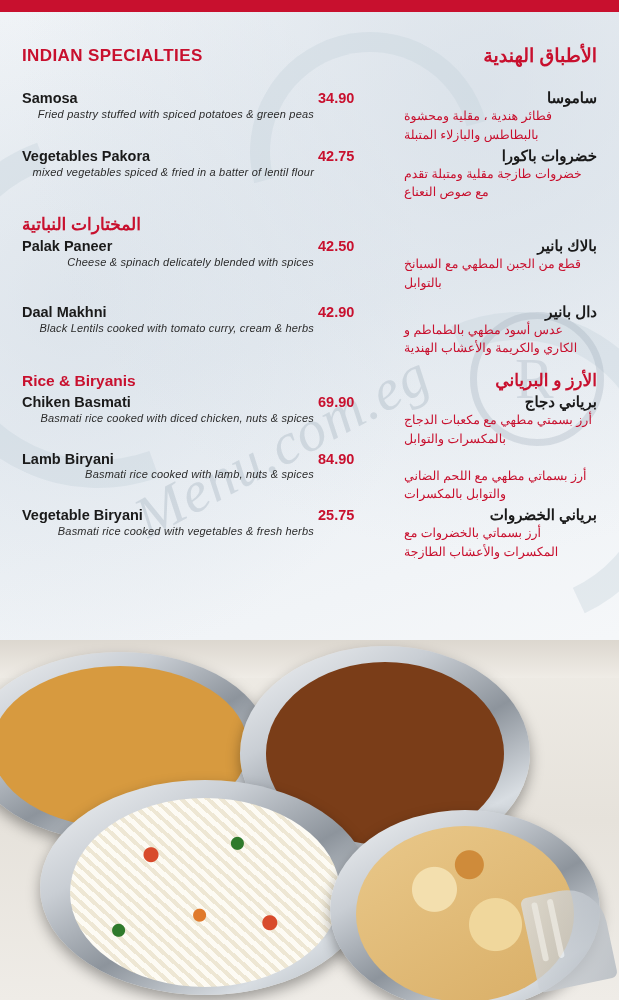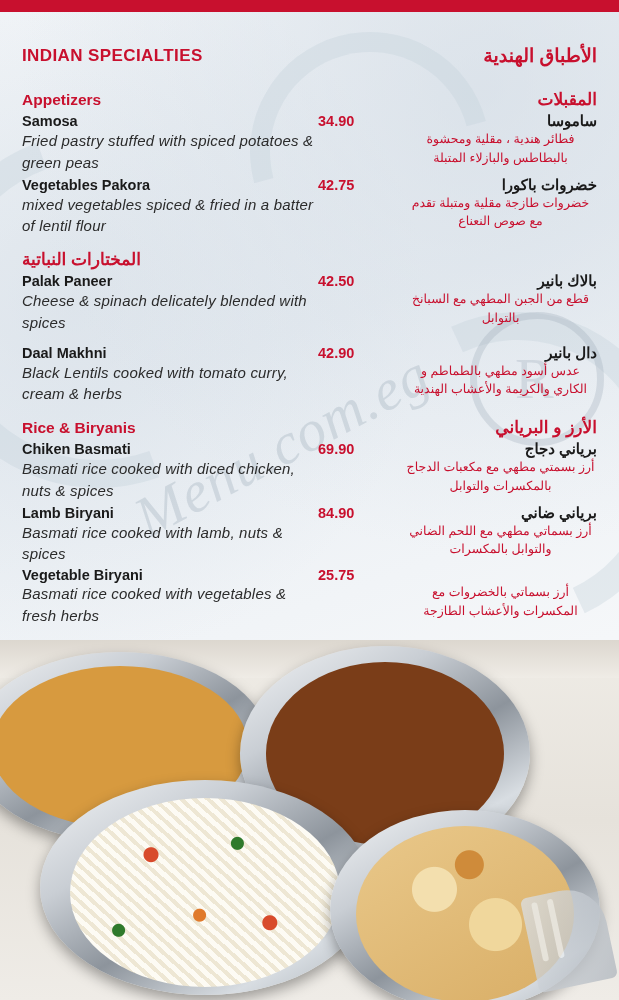--- a/index.html
+++ b/index.html
@@ -148,31 +148,32 @@
     font-size: 14.5px;
     font-weight: bold;
     color: #1a1a1a;
   }
   .name-ar {
     font-size: 15px;
     font-weight: bold;
     color: #1a1a1a;
   }
   .desc-en {
-    font-size: 15px;
+    font-size: 11px;
     font-style: italic;
     color: #2b2b2b;
     line-height: 1.45;
     letter-spacing: 0.2px;
+    text-align: right;
   }
   .desc-ar {
     font-size: 12.5px;
     color: #c8102e;
     direction: rtl;
-    text-align: center;
+    text-align: left;
     line-height: 1.5;
   }
   .item-body {
     display: flex;
     align-items: flex-start;
   }
   .item-body .col-en { padding-right: 4px; }
   .item-body .col-ar { padding-left: 4px; }
 
   
@@ -291,24 +292,20 @@
     <div class="wm-circle"></div>
 
     <div class="content">
 
       <div class="page-head">
         <div class="page-title-en">INDIAN SPECIALTIES</div>
         <div class="page-title-ar">الأطباق الهندية</div>
       </div>
 
       <div class="section">
-        <div class="section-head">
-          <div class="section-title-en">Appetizers</div>
-          <div class="section-title-ar">المقبلات</div>
-        </div>
 
         <div class="item">
           <div class="item-row">
             <div class="col-en name-en">Samosa</div>
             <div class="col-price">34.90</div>
             <div class="col-ar name-ar">ساموسا</div>
           </div>
           <div class="item-body">
             <div class="col-en desc-en">Fried pastry stuffed with spiced potatoes &amp; green peas</div>
             <div class="col-price"></div>
@@ -378,33 +375,33 @@
             <div class="col-en desc-en">Basmati rice cooked with diced chicken, nuts &amp; spices</div>
             <div class="col-price"></div>
             <div class="col-ar desc-ar">أرز بسمتي مطهي مع مكعبات الدجاج بالمكسرات والتوابل</div>
           </div>
         </div>
 
         <div class="item">
           <div class="item-row">
             <div class="col-en name-en">Lamb Biryani</div>
             <div class="col-price">84.90</div>
-            <div class="col-ar name-ar">برياني ضاني</div>
           </div>
           <div class="item-body">
             <div class="col-en desc-en">Basmati rice cooked with lamb, nuts &amp; spices</div>
             <div class="col-price"></div>
             <div class="col-ar desc-ar">أرز بسماتي مطهي مع اللحم الضاني والتوابل بالمكسرات</div>
           </div>
         </div>
 
         <div class="item">
           <div class="item-row">
             <div class="col-en name-en">Vegetable Biryani</div>
             <div class="col-price">25.75</div>
+            <div class="col-ar name-ar">برياني الخضروات</div>
           </div>
           <div class="item-body">
             <div class="col-en desc-en">Basmati rice cooked with vegetables &amp; fresh herbs</div>
             <div class="col-price"></div>
             <div class="col-ar desc-ar">أرز بسماتي بالخضروات مع المكسرات والأعشاب الطازجة</div>
           </div>
         </div>
       </div>
 
     </div>

